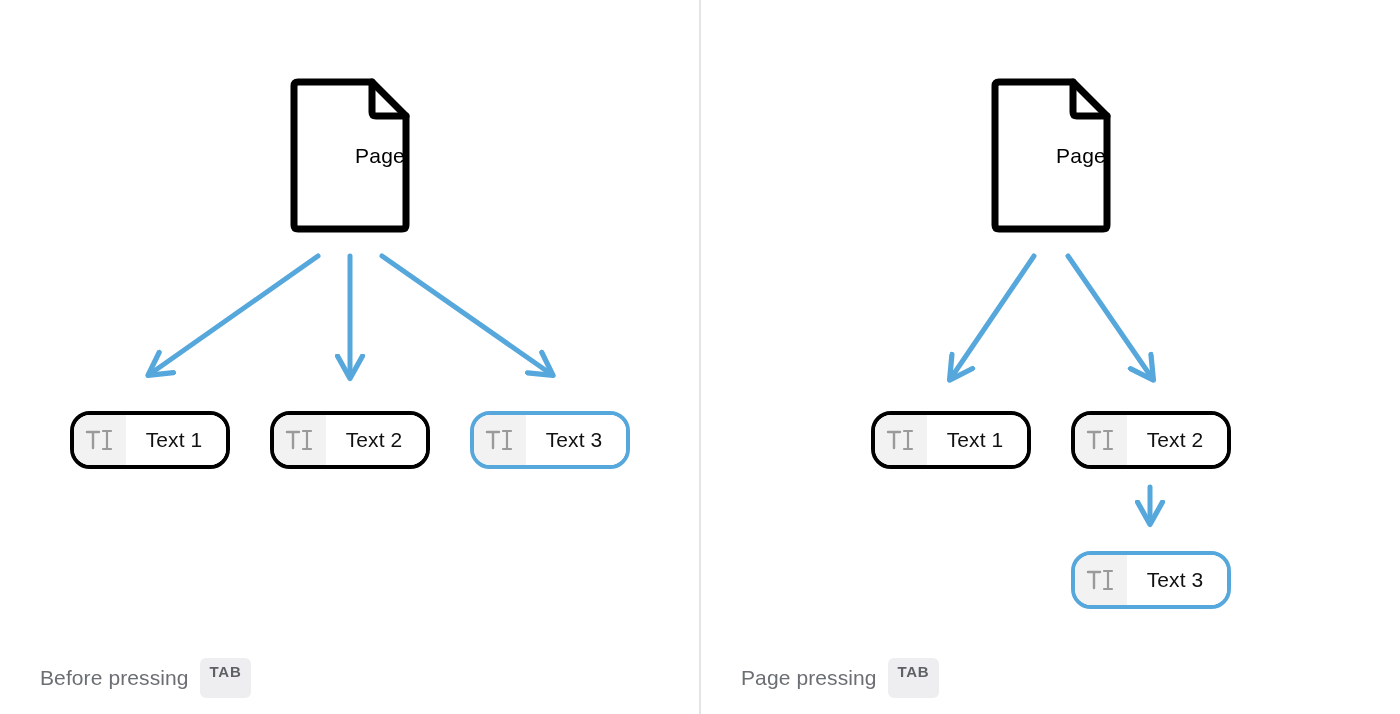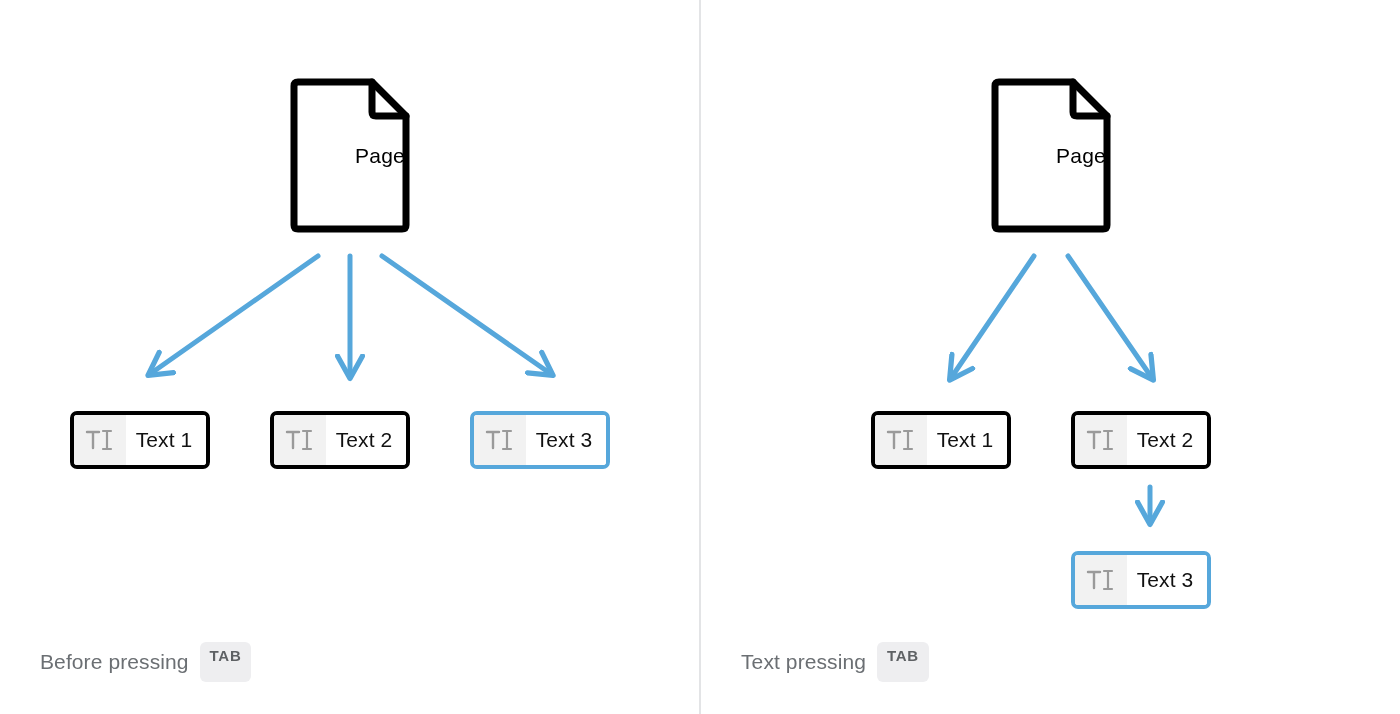--- a/index.html
+++ b/index.html
@@ -64,25 +64,25 @@
     justify-content: center;
     font-size: 21px;
     color: #000000;
     letter-spacing: 0.2px;
     margin-left: 30px;
   }
 
   
   .field {
     position: absolute;
-    width: 140px;
+    width: 160px;
     height: 58px;
     box-sizing: border-box;
     border: 4px solid #000000;
-    border-radius: 7px;
+    border-radius: 20px;
     background: #ffffff;
     display: flex;
     align-items: stretch;
     overflow: hidden;
   }
   .field.selected {
     border-color: #56a7db;
   }
   .field-icon {
     width: 52px;
@@ -114,20 +114,21 @@
     pointer-events: none;
   }
 
   
   .caption {
     position: absolute;
     display: flex;
     align-items: center;
     gap: 11px;
     white-space: nowrap;
+    margin-top: 16px;
   }
   .caption-text {
     font-size: 21px;
     color: #6b6f73;
     letter-spacing: 0.1px;
   }
   .key-badge {
     background: #eeeef0;
     color: #5e6164;
     font-size: 15px;
@@ -270,19 +271,19 @@
       <div class="field-icon">
         <svg width="30" height="26" viewBox="0 0 30 26">
           <path d="M 2 5 L 14 5 M 8 5 L 8 21" fill="none" stroke="#9a9a9a" stroke-width="2.4" stroke-linecap="round"></path>
           <path d="M 18 4 L 26 4 M 18 22 L 26 22 M 22 4 L 22 22" fill="none" stroke="#9a9a9a" stroke-width="2.2" stroke-linecap="round"></path>
         </svg>
       </div>
       <div class="field-label">Text 3</div>
     </div>
 
     <div class="caption" style="left:40px; top:642px;">
-      <span class="caption-text">Text pressing</span>
+      <span class="caption-text">Page pressing</span>
       <span class="key-badge">TAB</span>
     </div>
 
   </div>
 
 </div>
 
 </body></html>

